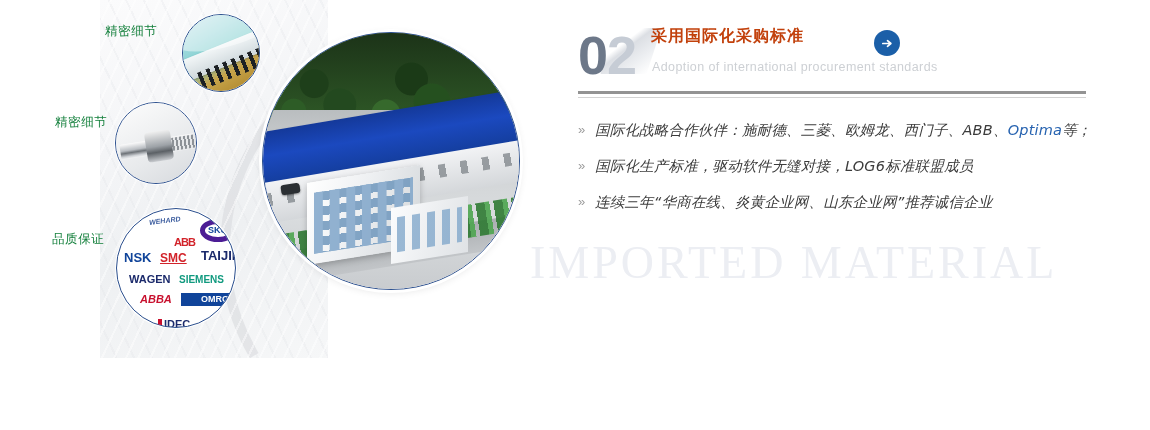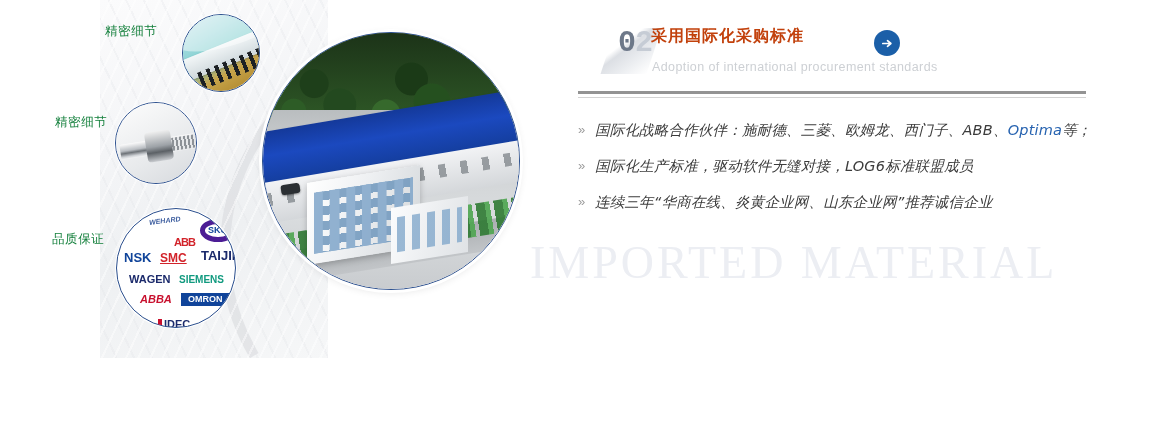--- a/index.html
+++ b/index.html
@@ -198,23 +198,23 @@
     background:#2b2f33; border-radius:3px; transform:rotate(-9deg);
     box-shadow:0 1px 2px rgba(0,0,0,.4);
   }
 
   
   #right-content{ position:absolute; left:578px; top:22px; width:520px; z-index:5; }
 
   #head-row{ position:relative; height:62px; }
   #num-02{
     position:absolute; left:0; top:6px;
-    font-family:Liberation Mono, monospace;
-    font-size:30px; font-weight:bold; letter-spacing:-1px;
-    color:#6d7889; line-height:1;margin-left:40px;
+    font-family:Liberation Sans, sans-serif;
+    font-size:54px; font-weight:bold; letter-spacing:-1px;
+    color:#6d7889; line-height:1;
   }
   #num-02 .lite{ color:#c6ccd5; }
   #num-shadow{
     position:absolute; left:30px; top:6px; width:46px; height:46px;
     background:linear-gradient(135deg,rgba(255,255,255,0) 30%,#dcdfe4 42%,#eceef1 70%,rgba(255,255,255,0) 100%);
     transform:skewX(-18deg); z-index:-1;
   }
   #title-zh{
     position:absolute; left:73px; top:4px;
     font-size:16px; font-weight:bold; color:#c2410c; letter-spacing:1px;
@@ -292,21 +292,21 @@
 <div class="mini-circle" id="circle-brands">
   <span class="brand" style="left:32px;top:8px;font-size:7px;color:#3b5c9e;transform:rotate(-7deg);font-style:italic;">WEHARD</span>
   <span class="brand" style="left:83px;top:10px;font-size:9px;color:#10449a;border:5px solid #4c1d95;border-radius:50%;padding:2px 3px;">SKO</span>
   <span class="brand" style="left:57px;top:28px;font-size:11px;color:#d2232a;letter-spacing:-1px;">ABB</span>
   <span class="brand" style="left:7px;top:42px;font-size:13px;color:#10449a;">NSK</span>
   <span class="brand" style="left:43px;top:43px;font-size:12px;color:#d2232a;text-decoration:underline;">SMC</span>
   <span class="brand" style="left:72px;top:40px;font-size:13px;color:#1b2a6b;margin-left:12px;">TAIJING</span>
   <span class="brand" style="left:12px;top:65px;font-size:11px;color:#1b2a6b;">WAGEN</span>
   <span class="brand" style="left:62px;top:66px;font-size:10px;color:#119a7f;">SIEMENS</span>
   <span class="brand" style="left:23px;top:85px;font-size:11px;color:#c8102e;font-style:italic;">ABBA</span>
-  <span class="brand" style="left:64px;top:84px;font-size:9px;color:#ffffff;background:#10449a;padding:2px 7px;">OMRON</span>
+  <span class="brand" style="left:64px;top:84px;font-size:9px;color:#ffffff;background:#10449a;padding:2px 20px;">OMRON</span>
   <span class="brand" style="left:41px;top:110px;font-size:11px;color:#1b2a6b;border-left:4px solid #c8102e;padding-left:2px;">IDEC</span>
 </div>
 
 <div id="main-circle">
   <div class="mc-sky"></div>
   <div class="mc-trees"></div>
   <div class="mc-ground"></div>
   <div class="mc-roof"></div>
   <div class="mc-wall"></div>
   <div class="mc-road"></div>

